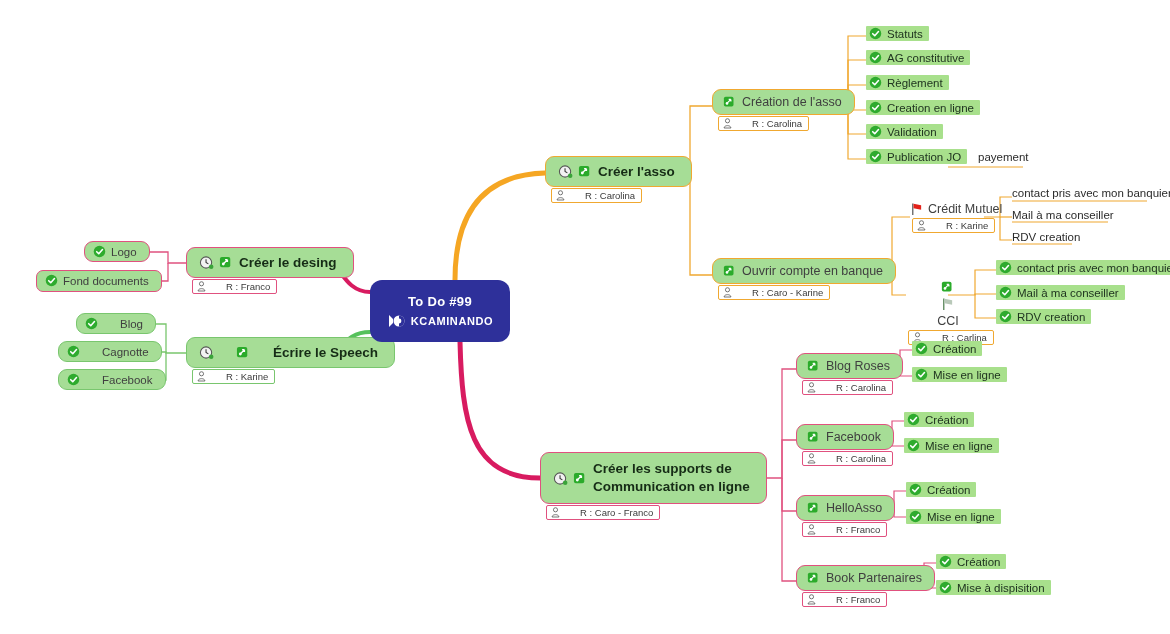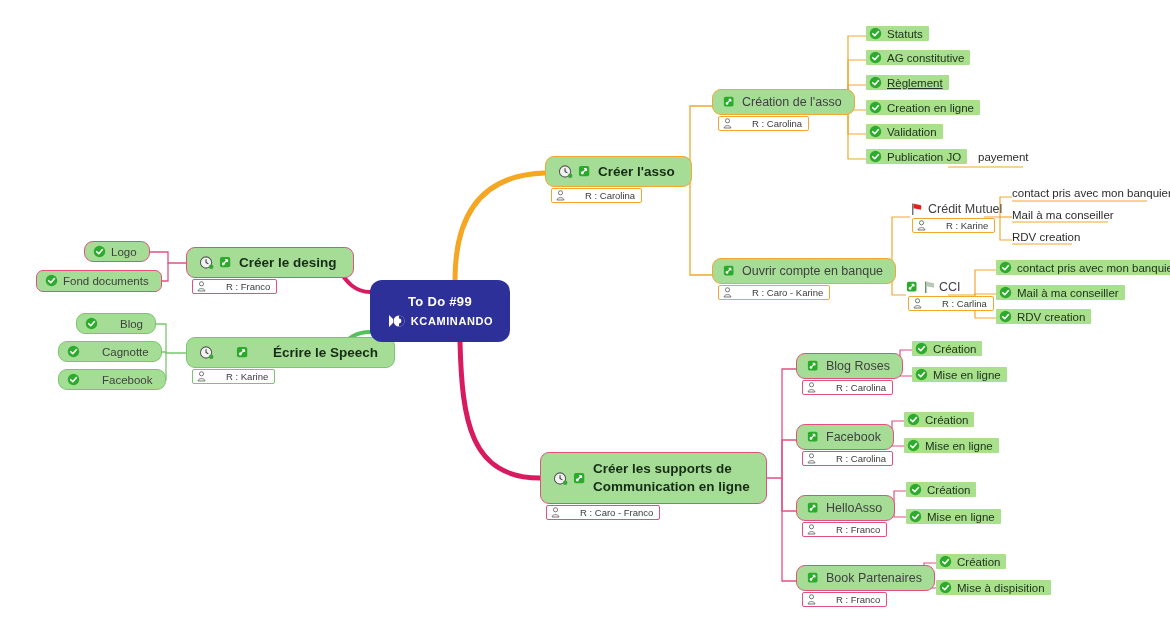--- a/index.html
+++ b/index.html
@@ -272,21 +272,21 @@
   </div>
   <div class="leaf" style="left:866px; top:50px;">
     <span class="ic">
         <svg width="13" height="13" viewBox="0 0 14 14">
           <circle cx="7" cy="7" r="6.2" fill="#2eab2e"></circle>
           <path d="M4 7.2 L6.2 9.4 L10.2 4.9" stroke="#ffffff" stroke-width="1.7" fill="none" stroke-linecap="round" stroke-linejoin="round"></path>
         </svg>
       </span>
     <span>AG constitutive</span>
   </div>
-  <div class="leaf" style="left:866px; top:75px;text-decoration:underline;">
+  <div class="leaf" style="left:866px; top:75px;">
     <span class="ic">
         <svg width="13" height="13" viewBox="0 0 14 14">
           <circle cx="7" cy="7" r="6.2" fill="#2eab2e"></circle>
           <path d="M4 7.2 L6.2 9.4 L10.2 4.9" stroke="#ffffff" stroke-width="1.7" fill="none" stroke-linecap="round" stroke-linejoin="round"></path>
         </svg>
       </span>
     <span>Règlement</span>
   </div>
   <div class="leaf" style="left:866px; top:100px;">
     <span class="ic">
@@ -365,21 +365,21 @@
     <span>contact pris avec mon banquier</span>
   </div>
   <div class="leaf plain" style="left:1012px; top:208px;">
     <span>Mail à ma conseiller</span>
   </div>
   <div class="leaf plain" style="left:1012px; top:230px;">
     <span>RDV creation</span>
   </div>
 
   <div class="node" style="left:906px; top:279px;">
-    <div class="node-box b-orange" style="background:transparent; border:none; padding:1px 4px 1px 0; gap:3px;">
+    <div class="node-box b-orange" style="background:transparent; border:none; padding:1px 4px 1px 0; gap:3px;flex-direction:column;">
       <span class="ic">
         <svg width="14" height="14" viewBox="0 0 16 16">
             <rect x="1" y="2" width="11" height="11" rx="2" fill="#2bab2b"></rect>
             <path d="M5 9 L9 5 M9 5 L6.5 5 M9 5 L9 7.5" stroke="#ffffff" stroke-width="1.4" fill="none"></path>
             <circle cx="4.6" cy="9.6" r="1.5" fill="#ffffff"></circle>
           </svg>
       </span>
       <span class="ic">
         <svg width="13" height="14" viewBox="0 0 14 15">
             <path d="M3 1.5 L3 14" stroke="#4a7a4a" stroke-width="1.3"></path>

